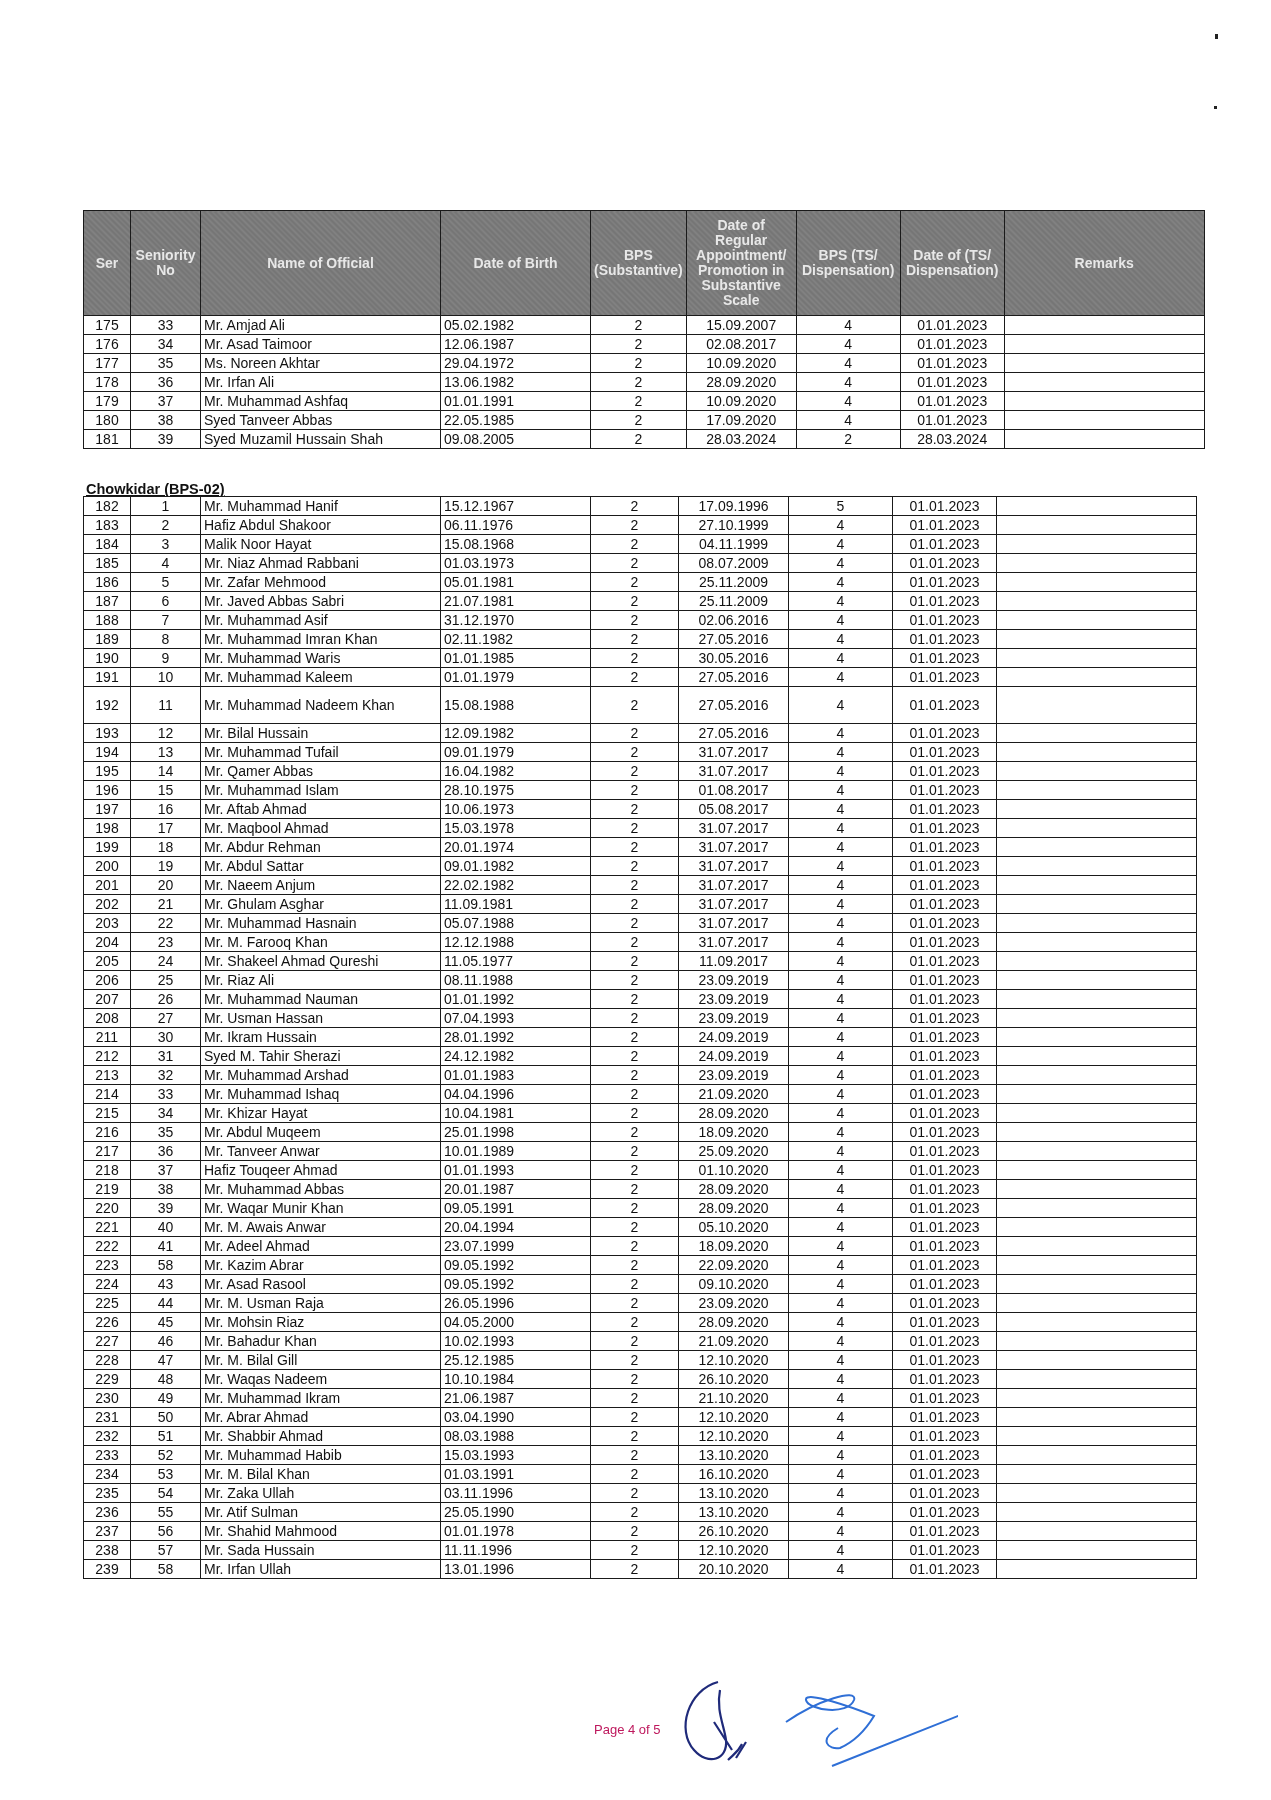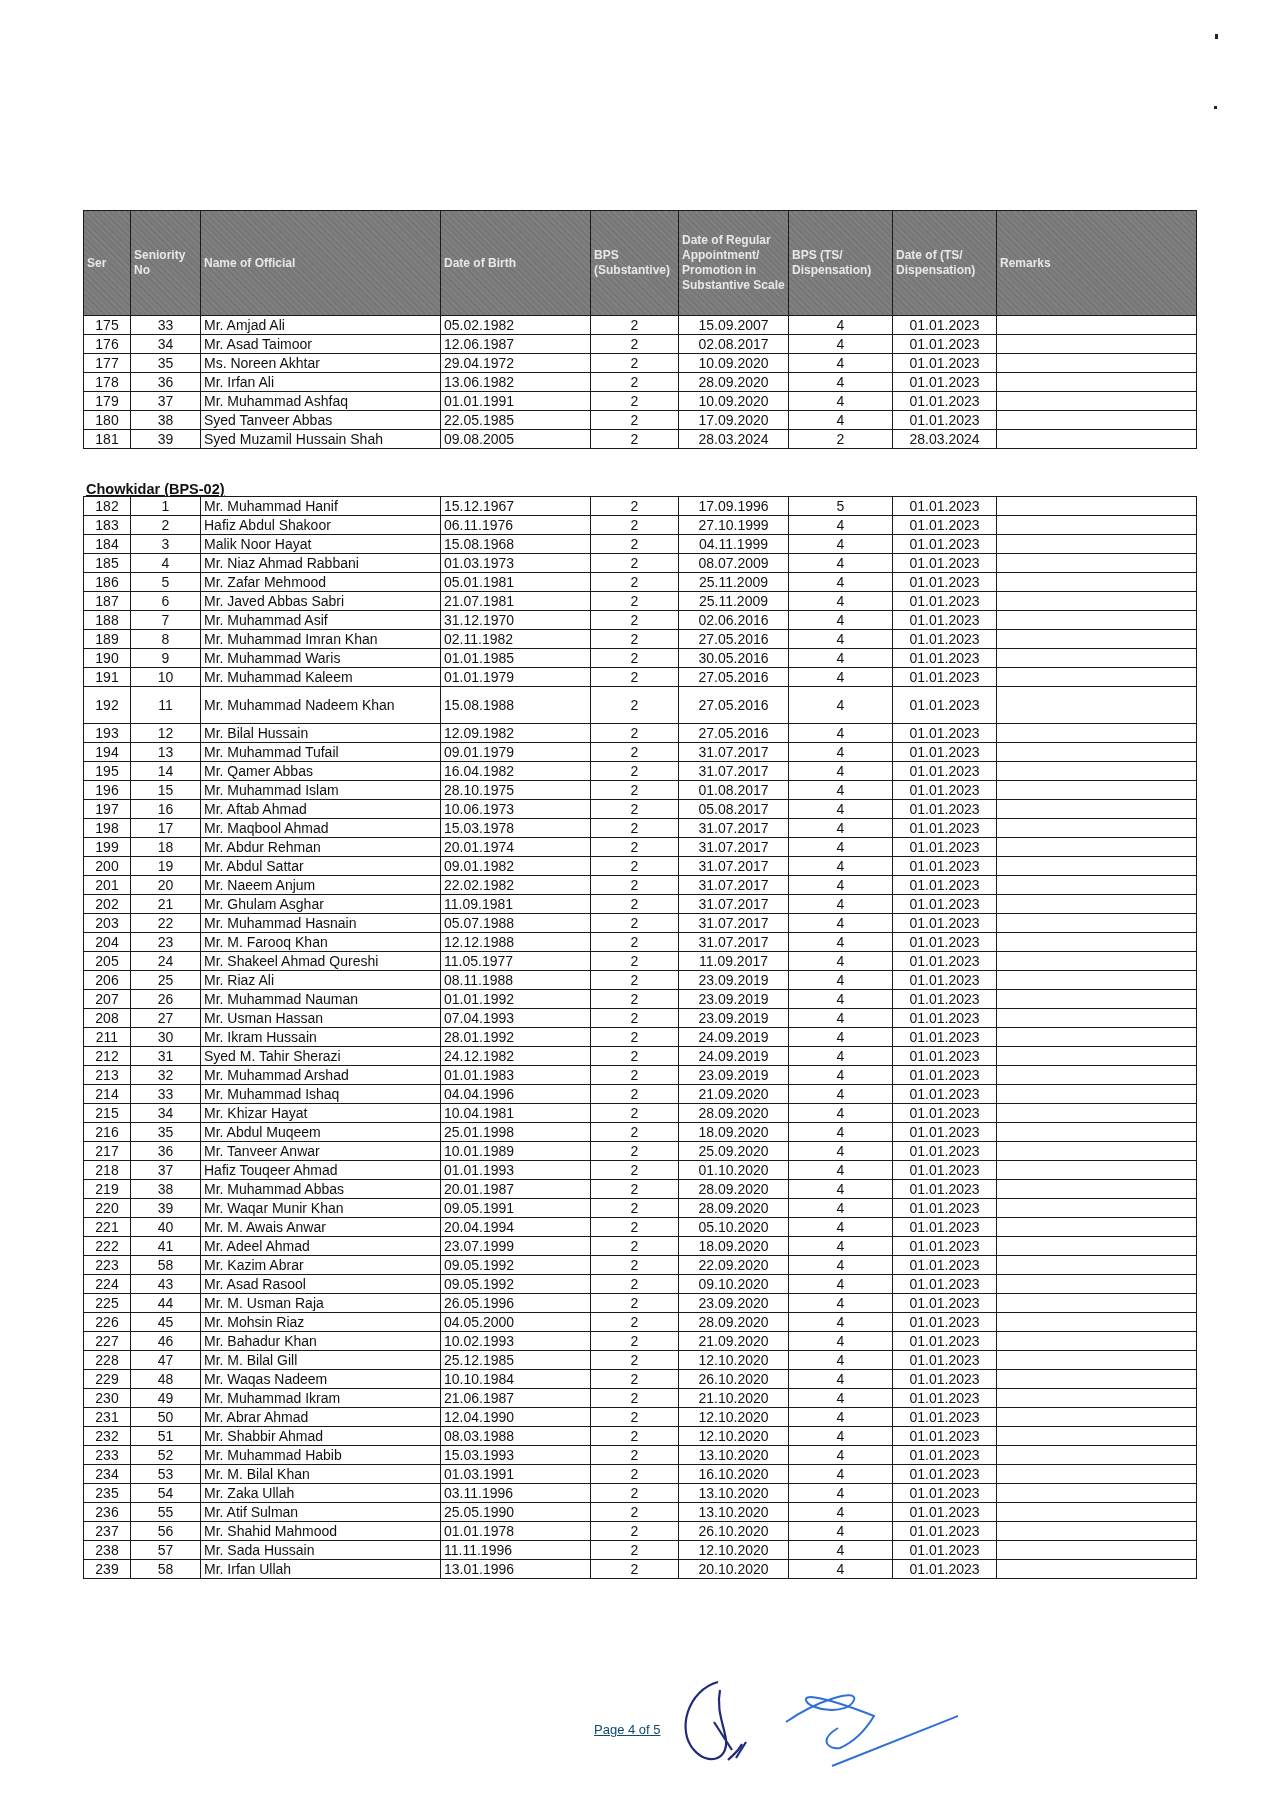--- a/index.html
+++ b/index.html
@@ -3,29 +3,29 @@
 <meta charset="utf-8">
 <style>
   html, body { margin: 0; padding: 0; background: #ffffff; }
   body { width: 1271px; height: 1800px; position: relative; overflow: hidden;
          font-family: "Liberation Sans", sans-serif; color: #111; }
   .page { position: absolute; left: 0; top: 0; width: 1271px; height: 1800px; }
   .speck { position: absolute; background: #222; }
   table.grid { position: absolute; left: 83px; border-collapse: collapse; table-layout: fixed; }
   table.grid td, table.grid th { border: 1.4px solid #1a1a1a; padding: 0 3px; font-size: 14px;
          line-height: 18px; height: 18px; white-space: nowrap; overflow: hidden; }
-  table.grid th { background: #7b7b7b; color: #e8e8e8; font-weight: bold; font-size: 12px;
-         line-height: 15px; height: 104px; text-align: left; vertical-align: middle; white-space: normal;
+  table.grid th { background: #7b7b7b; color: #e8e8e8; font-weight: bold; font-size: 14px;
+         line-height: 15px; height: 104px; text-align: center; vertical-align: middle; white-space: normal;
          background-image: repeating-linear-gradient(45deg, rgba(255,255,255,0.05) 0 2px, rgba(0,0,0,0.05) 2px 4px); }
   td.c { text-align: center; }
   td.l { text-align: left; }
   tr.tall td { height: 36px; }
   .section-title { position: absolute; left: 86px; top: 481px; font-size: 14.5px; font-weight: bold;
          text-decoration: underline; }
-  .footer { position: absolute; left: 594px; top: 1722px; font-size: 13px; color: #0c4a6e; text-decoration: underline; }
+  .footer { position: absolute; left: 594px; top: 1722px; font-size: 13px; color: #be185d; }
   .sig { position: absolute; left: 668px; top: 1670px; }
 </style>
 </head>
 <body>
 
 <div class="page">
 
   <div class="speck" style="left:1215px;top:34px;width:3px;height:5px;"></div>
   <div class="speck" style="left:1214px;top:106px;width:3px;height:3px;"></div>
 
@@ -664,21 +664,21 @@
           <td class="c">2</td>
           <td class="c">21.10.2020</td>
           <td class="c">4</td>
           <td class="c">01.01.2023</td>
           <td class="c"></td>
         </tr>
         <tr>
           <td class="c">231</td>
           <td class="c">50</td>
           <td class="l">Mr. Abrar Ahmad</td>
-          <td class="l">12.04.1990</td>
+          <td class="l">03.04.1990</td>
           <td class="c">2</td>
           <td class="c">12.10.2020</td>
           <td class="c">4</td>
           <td class="c">01.01.2023</td>
           <td class="c"></td>
         </tr>
         <tr>
           <td class="c">232</td>
           <td class="c">51</td>
           <td class="l">Mr. Shabbir Ahmad</td>

